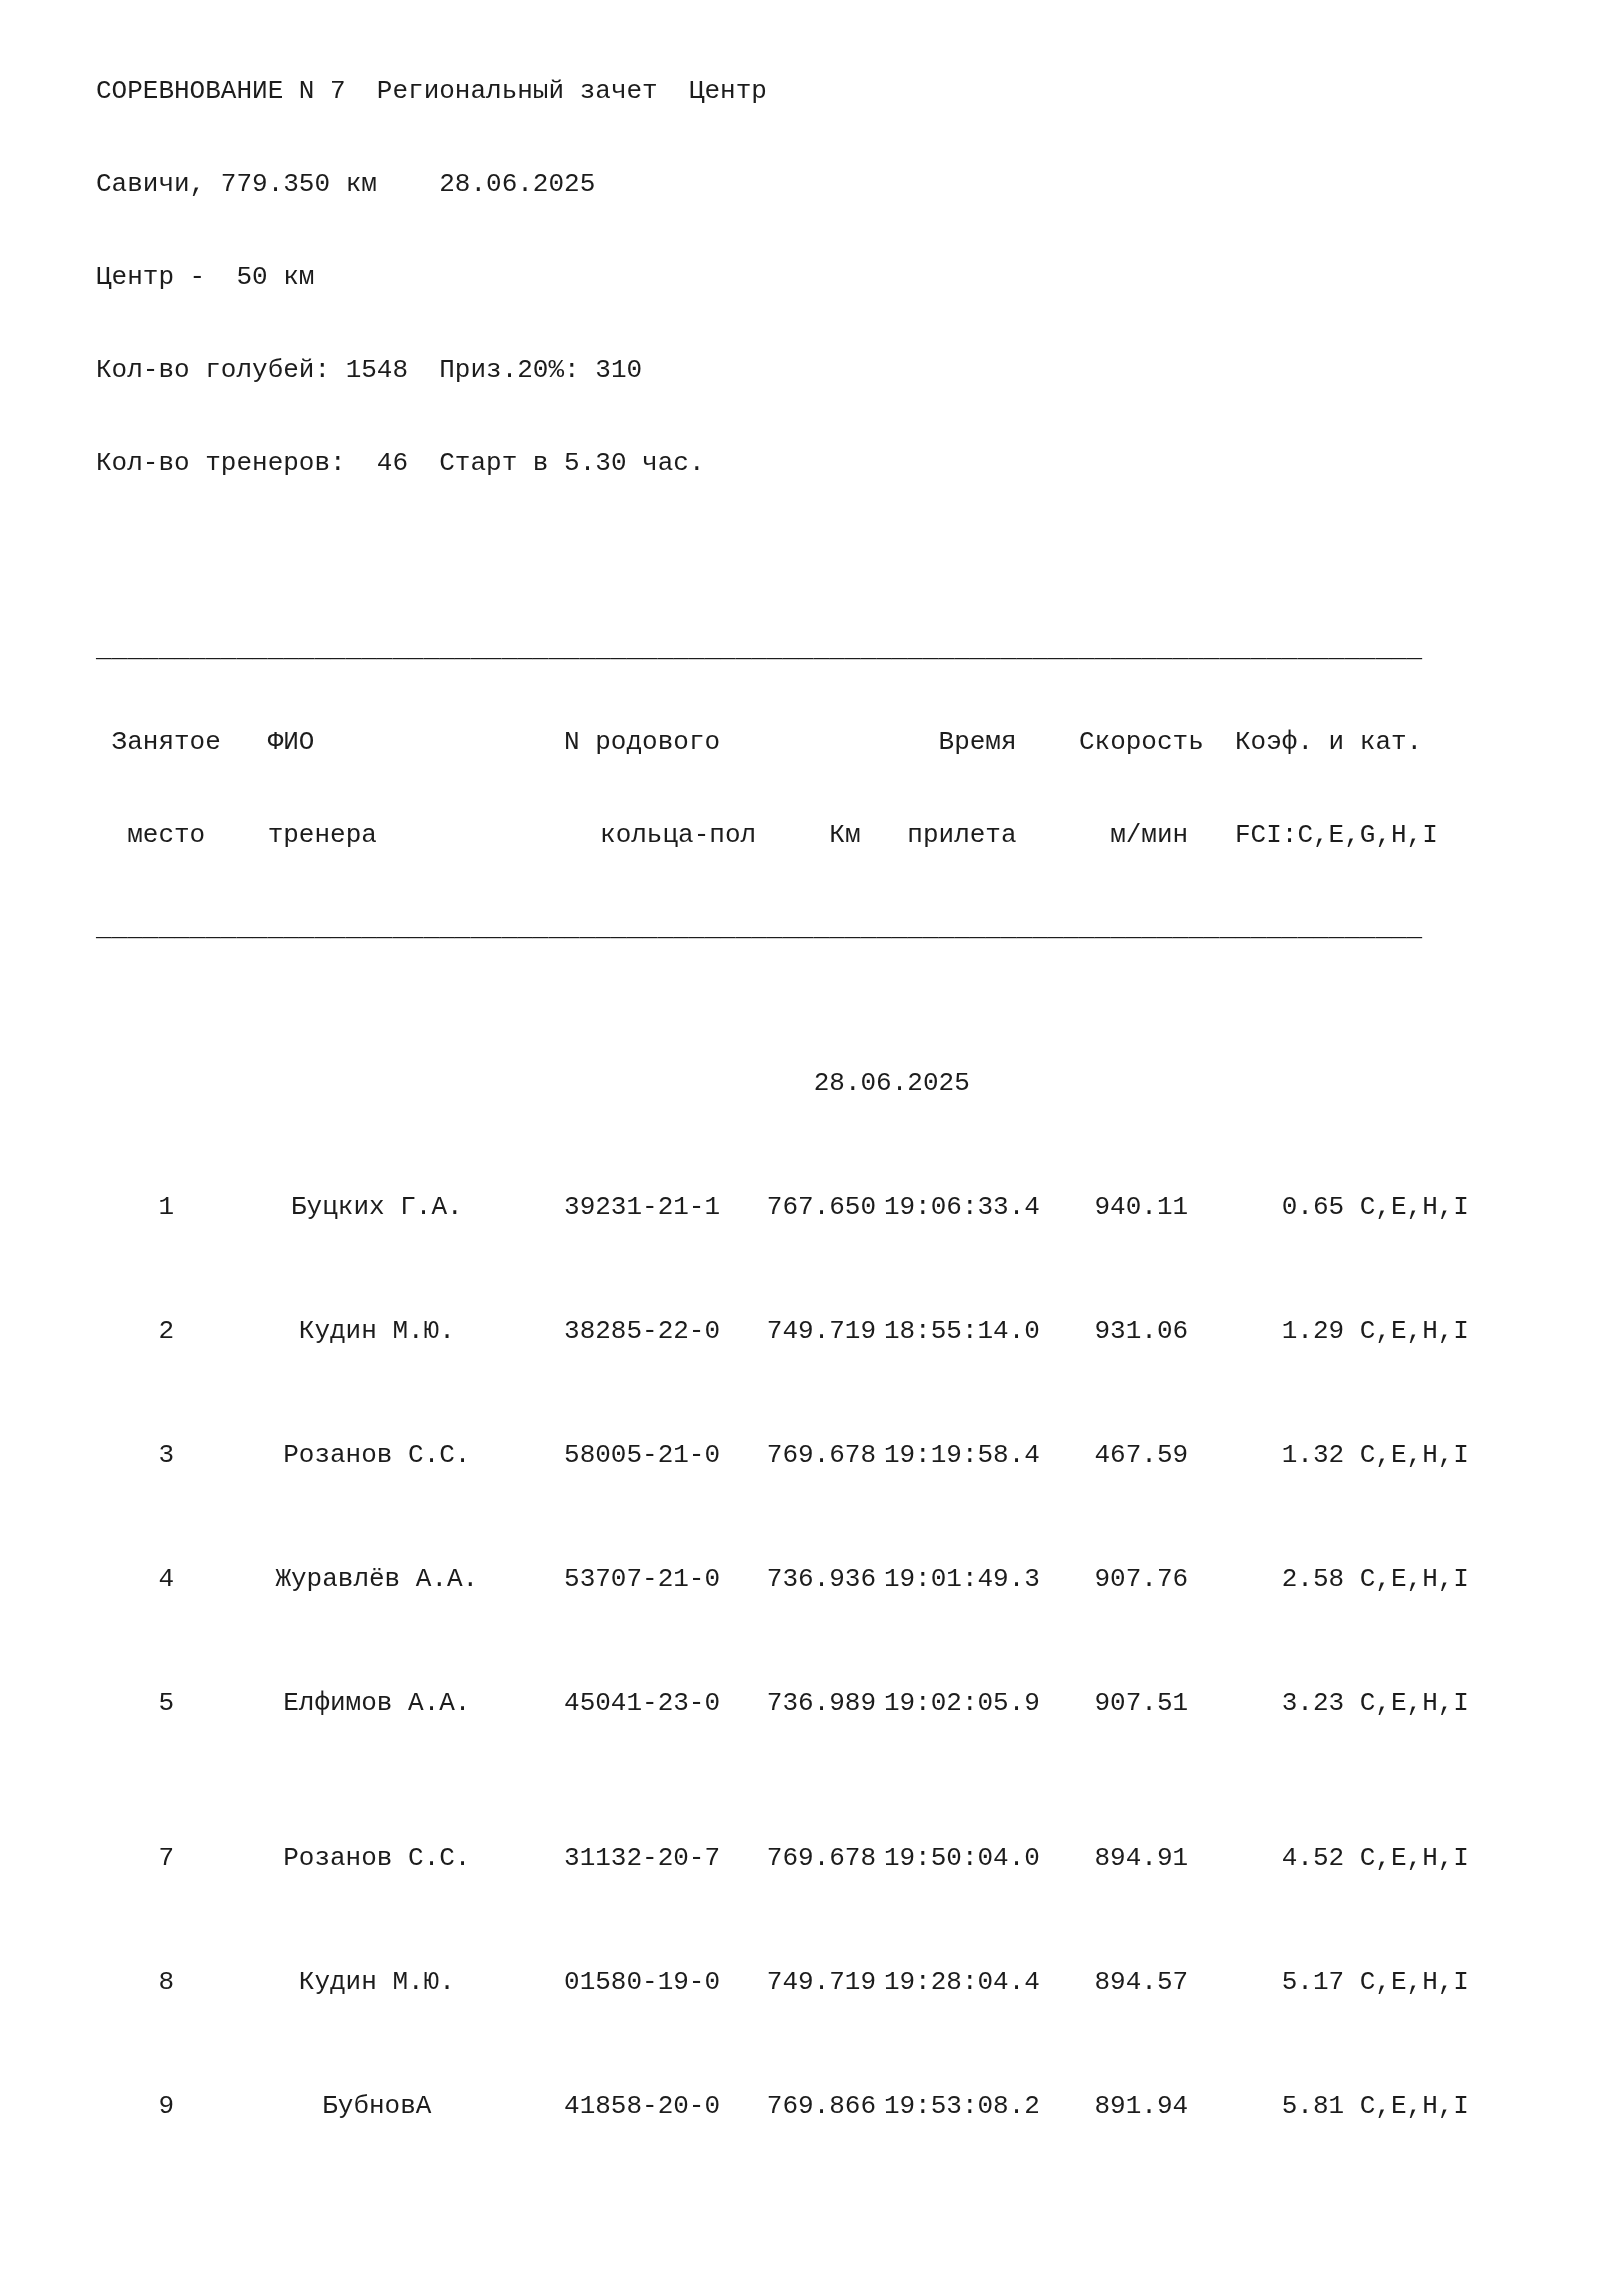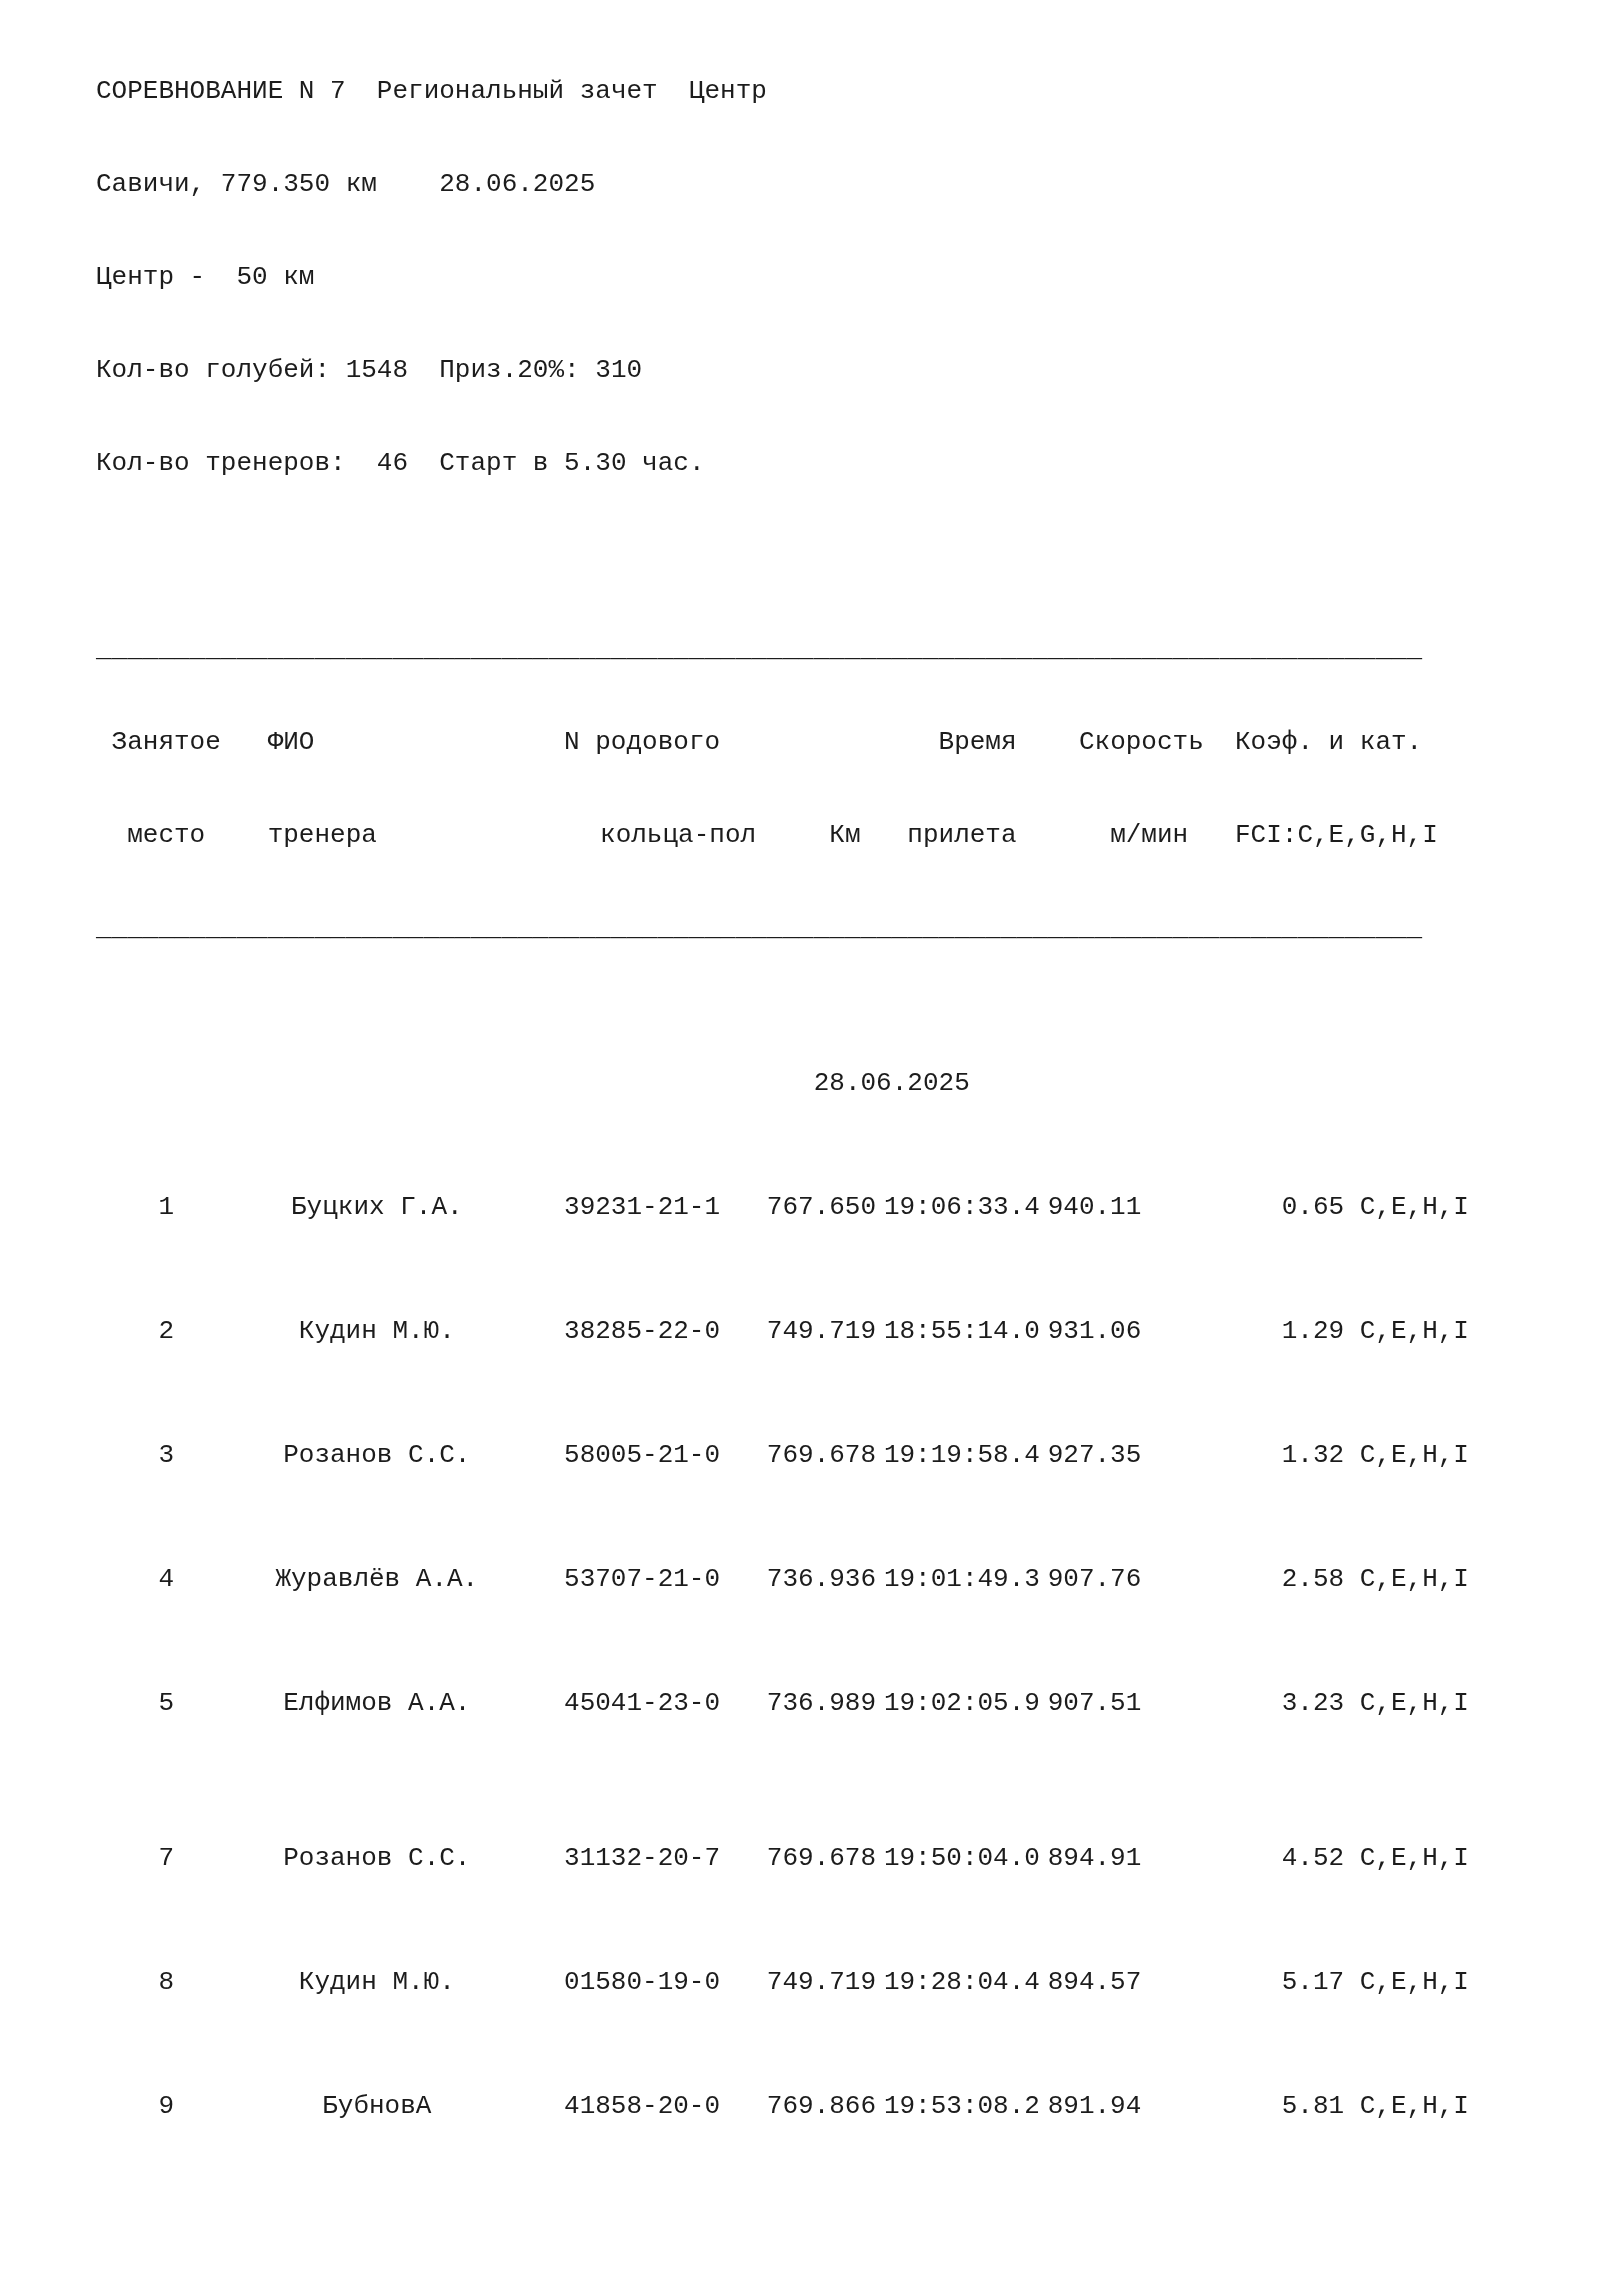--- a/index.html
+++ b/index.html
@@ -28,21 +28,21 @@
   .l-vremya{left:54ch;}   .l-prileta{left:52ch;}
   .l-skorost{left:63ch;}  .l-mmin{left:65ch;}
   .l-koef{left:73ch;}     .l-fci{left:73ch;}
   
   .row .cell{display:inline-block;vertical-align:top;white-space:pre;}
   .cell.place{width:5ch;text-align:right;}
   .cell.name {width:24ch;margin-left:1ch;text-align:center;}
   .cell.ring {width:10ch;text-align:left;}
   .cell.km   {width:10ch;text-align:right;}
   .cell.time {width:11ch;text-align:center;}
-  .cell.speed{width:12ch;text-align:left;}
+  .cell.speed{width:12ch;text-align:center;}
   .cell.coeff{width:7ch;text-align:right;}
   .cell.cats {margin-left:1ch;text-align:left;}
   .date-line span{margin-left:46ch;font-family:Liberation Mono, monospace;}
 </style>
 </head>
 <body>
 
 <div class="doc">
   <div class="line">СОРЕВНОВАНИЕ N 7  Региональный зачет  Центр</div>
   <div class="line">Савичи, 779.350 км    28.06.2025</div>
@@ -54,21 +54,21 @@
   <div class="line"><span class="hlabel l-zanyatoe">Занятое</span><span class="hlabel l-fio">ФИО</span><span class="hlabel l-nrod">N родового</span><span class="hlabel l-vremya">Время</span><span class="hlabel l-skorost">Скорость</span><span class="hlabel l-koef">Коэф. и кат.</span></div>
   <div class="line"><span class="hlabel l-mesto">место</span><span class="hlabel l-trenera">тренера</span><span class="hlabel l-koltsa">кольца-пол</span><span class="hlabel l-km">Км</span><span class="hlabel l-prileta">прилета</span><span class="hlabel l-mmin">м/мин</span><span class="hlabel l-fci">FCI:C,E,G,H,I</span></div>
   <div class="line sep">_____________________________________________________________________________________</div>
   <div id="table-body">
   <div class="line date-line"><span>28.06.2025</span></div>
 
   <div class="line row"><span class="cell place">1</span><span class="cell name">Буцких Г.А.</span><span class="cell ring">39231-21-1</span><span class="cell km">767.650</span><span class="cell time">19:06:33.4</span><span class="cell speed">940.11</span><span class="cell coeff">0.65</span><span class="cell cats">C,E,H,I</span></div>
 
   <div class="line row"><span class="cell place">2</span><span class="cell name">Кудин М.Ю.</span><span class="cell ring">38285-22-0</span><span class="cell km">749.719</span><span class="cell time">18:55:14.0</span><span class="cell speed">931.06</span><span class="cell coeff">1.29</span><span class="cell cats">C,E,H,I</span></div>
 
-  <div class="line row"><span class="cell place">3</span><span class="cell name">Розанов С.С.</span><span class="cell ring">58005-21-0</span><span class="cell km">769.678</span><span class="cell time">19:19:58.4</span><span class="cell speed">927.35</span><span class="cell coeff">1.32</span><span class="cell cats">C,E,H,I</span></div>
+  <div class="line row"><span class="cell place">3</span><span class="cell name">Розанов С.С.</span><span class="cell ring">58005-21-0</span><span class="cell km">769.678</span><span class="cell time">19:19:58.4</span><span class="cell speed">467.59</span><span class="cell coeff">1.32</span><span class="cell cats">C,E,H,I</span></div>
 
   <div class="line row"><span class="cell place">4</span><span class="cell name">Журавлёв А.А.</span><span class="cell ring">53707-21-0</span><span class="cell km">736.936</span><span class="cell time">19:01:49.3</span><span class="cell speed">907.76</span><span class="cell coeff">2.58</span><span class="cell cats">C,E,H,I</span></div>
 
   <div class="line row"><span class="cell place">5</span><span class="cell name">Елфимов А.А.</span><span class="cell ring">45041-23-0</span><span class="cell km">736.989</span><span class="cell time">19:02:05.9</span><span class="cell speed">907.51</span><span class="cell coeff">3.23</span><span class="cell cats">C,E,H,I</span></div>
 
 
   <div class="line row"><span class="cell place">7</span><span class="cell name">Розанов С.С.</span><span class="cell ring">31132-20-7</span><span class="cell km">769.678</span><span class="cell time">19:50:04.0</span><span class="cell speed">894.91</span><span class="cell coeff">4.52</span><span class="cell cats">C,E,H,I</span></div>
 
   <div class="line row"><span class="cell place">8</span><span class="cell name">Кудин М.Ю.</span><span class="cell ring">01580-19-0</span><span class="cell km">749.719</span><span class="cell time">19:28:04.4</span><span class="cell speed">894.57</span><span class="cell coeff">5.17</span><span class="cell cats">C,E,H,I</span></div>
 

